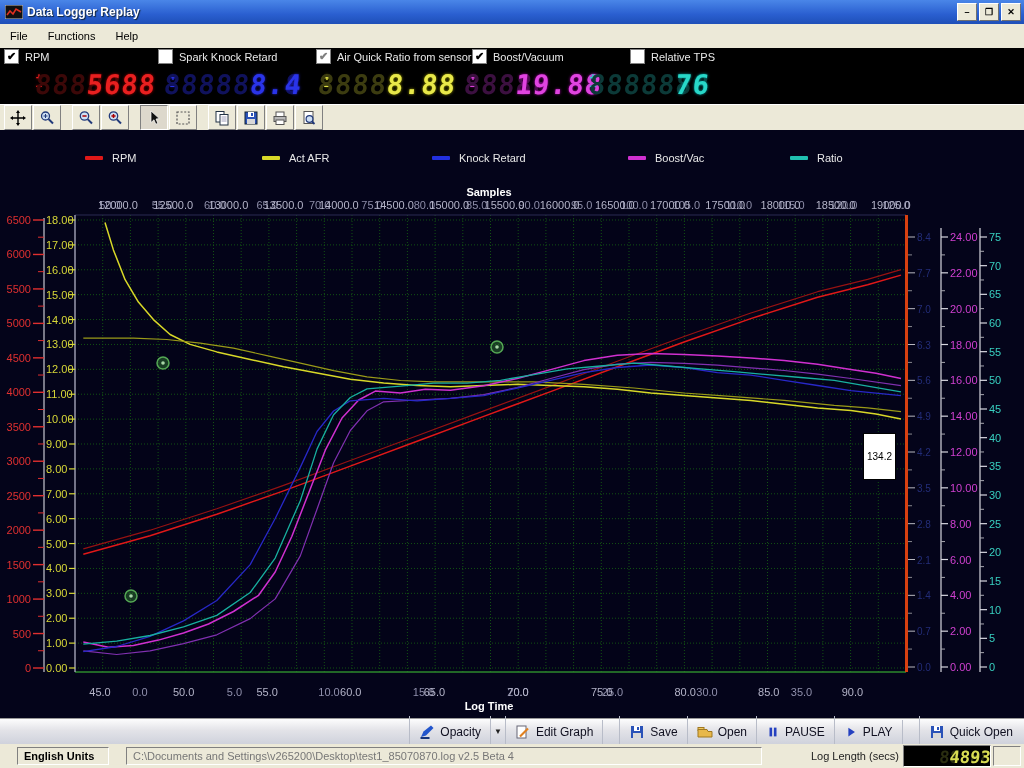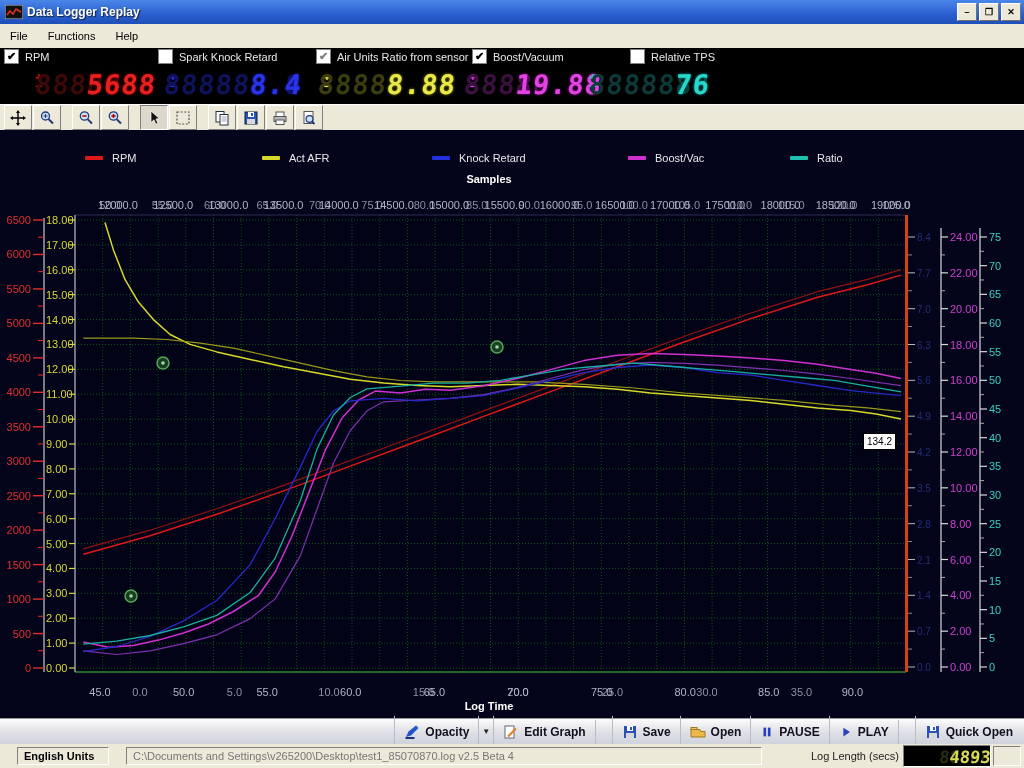--- a/index.html
+++ b/index.html
@@ -38,27 +38,27 @@
     display:flex;align-items:center;justify-content:center;margin-right:1px;}
   .tbtn.pressed{border-color:#808080 #fff #fff #808080;background:#ddd8cc;}
   .tgap{width:10px;}
   
   #chart{position:absolute;left:0;top:130px;width:1024px;height:588px;background:#04041a;}
   #plot-svg{position:absolute;left:0;top:0;}
   .legend-item{position:absolute;top:22px;height:12px;display:flex;align-items:center;color:#e8e8e8;font-size:11px;}
   .lswatch{width:18px;height:4px;margin-right:9px;border-radius:1px;}
   .axtitle{position:absolute;width:120px;text-align:center;color:#fff;font-weight:bold;font-size:11px;}
   #tooltip{position:absolute;background:#fff;border:1px solid #000;color:#000;
-    font-size:10px;padding:0 3px;line-height:15px;}
+    font-size:10px;padding:15px 3px;line-height:15px;}
   
   #btoolbar{position:absolute;left:0;top:718px;width:1024px;height:26px;
     background:linear-gradient(to bottom,#fdfdfd,#e3e3e8 45%,#cfd2dc);border-top:1px solid #9a9a9a;
     display:flex;align-items:center;justify-content:flex-end;box-sizing:border-box;padding-right:2px;}
   .bbtn{display:flex;align-items:center;gap:5px;height:32px;padding:0 9px;color:#101020;
-    font-weight:bold;font-size:12px;border-left:1px solid #b8bcc8;}
+    font-weight:normal;font-size:12px;border-left:1px solid #b8bcc8;}
   .bsp{width:16px;height:24px;border-left:1px solid #b8bcc8;}
   .caret{font-size:8px;padding:0 3px;color:#222;}
   
   #statusbar{position:absolute;left:0;top:744px;width:1024px;height:24px;background:#ece9d8;display:flex;align-items:center;}
   .spanel{height:18px;border:1px solid;border-color:#808080 #fff #fff #808080;
     display:flex;align-items:center;padding:0 6px;margin-left:17px;box-sizing:border-box;}
   #units{width:92px;font-weight:bold;color:#000;}
   #pathpanel{width:636px;color:#777;overflow:hidden;white-space:nowrap;}
   #loglabel{margin-left:auto;color:#222;}
   #lcdpanel{position:relative;width:86px;height:20px;background:#000;border:1px solid;border-color:#808080 #fff #fff #808080;
@@ -101,21 +101,21 @@
     <label class="toggle" style="left:4px">
         <span class="cb">✔</span>
         <span>RPM</span>
       </label>
     <label class="toggle" style="left:158px">
         <span class="cb"></span>
         <span>Spark Knock Retard</span>
       </label>
     <label class="toggle" style="left:316px">
         <span class="cb gray">✔</span>
-        <span>Air Units Ratio from sensor</span>
+        <span>Air Quick Ratio from sensor</span>
       </label>
     <label class="toggle" style="left:472px">
         <span class="cb">✔</span>
         <span>Boost/Vacuum</span>
       </label>
     <label class="toggle" style="left:630px">
         <span class="cb"></span>
         <span>Relative TPS</span>
       </label>
   </div>
@@ -579,21 +579,21 @@
       </div>
     <div class="legend-item" style="left:628px">
         <span class="lswatch" style="background:#d030d0"></span>
         <span>Boost/Vac</span>
       </div>
     <div class="legend-item" style="left:790px">
         <span class="lswatch" style="background:#20c0b0"></span>
         <span>Ratio</span>
       </div>
 
-    <div class="axtitle" style="left:429px;top:43px">Samples</div>
+    <div class="axtitle" style="left:429px;top:56px">Samples</div>
     <div class="axtitle" style="left:429px;top:570px">Log Time</div>
 
     <div id="tooltip" style="left: 863px; top: 303px;">134.2</div>
   </div>
 
   <div id="btoolbar">
     <div class="bbtn">
       <svg width="16" height="16" viewBox="0 0 16 16">
         <polygon points="2,13 4.5,7.5 12,1.5 14.5,4 7,11.5" fill="#2255cc"></polygon>
         <rect x="1.5" y="13" width="9" height="2" fill="#16347a"></rect>

